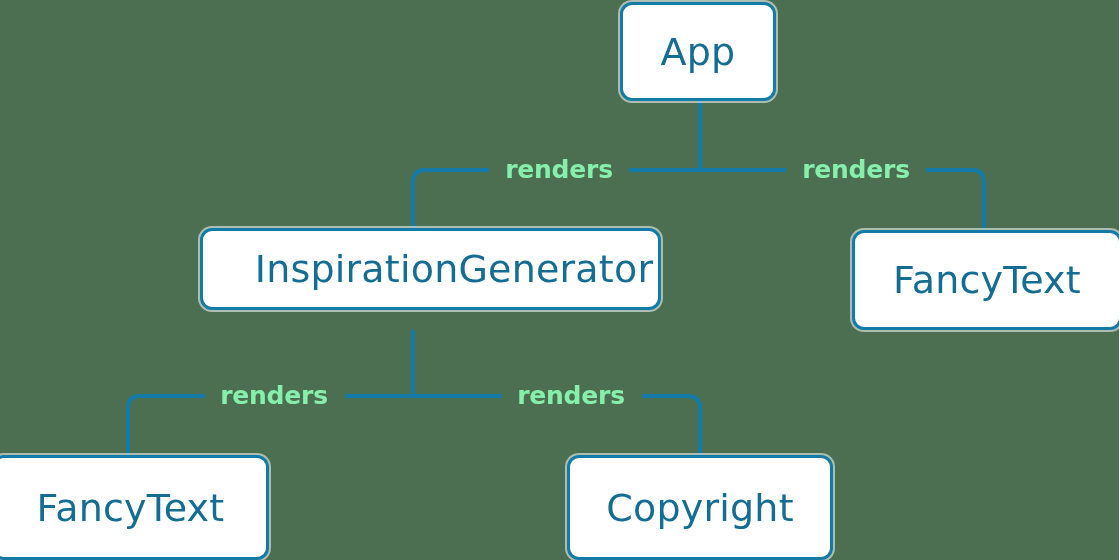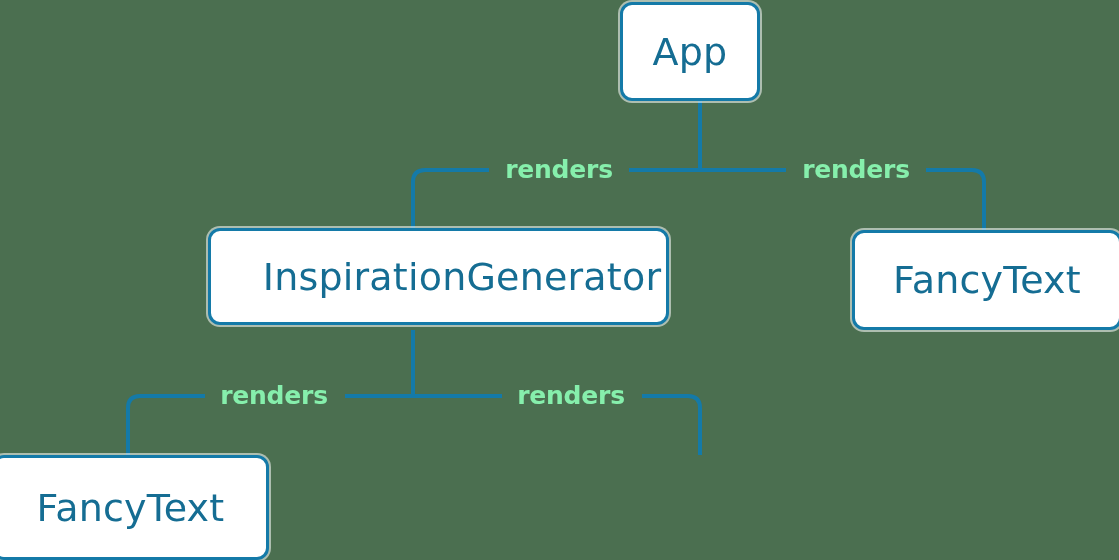--- a/index.html
+++ b/index.html
@@ -51,22 +51,22 @@
     color: #86efac;
     font-size: 25px;
     font-weight: 600;
     line-height: 1;
     white-space: nowrap;
     transform: translate(-50%, -50%);
     z-index: 3;
     letter-spacing: -0.2px;
   }
   
-  #node-app          { left: 620px;  top: 2px;   width: 140px; height: 99px; justify-content: center; }
-  #node-inspiration  { left: 208px;  top: 228px; width: 461px; height: 97px; padding-left: 47px; }
+  #node-app          { left: 620px;  top: 2px;   width: 156px; height: 99px; justify-content: center; }
+  #node-inspiration  { left: 200px;  top: 228px; width: 461px; height: 82px; padding-left: 47px; }
   #node-fancytext-right { left: 852px; top: 230px; width: 270px; height: 100px; }
   #node-fancytext-bottom { left: -8px; top: 455px; width: 277px; height: 105px; }
   #node-copyright    { left: 567px;  top: 455px; width: 266px; height: 105px; }
 </style>
 </head>
 <body>
 
 <div id="diagram-root">
 
   <svg id="edge-layer" width="1119" height="560" viewBox="0 0 1119 560" fill="none">
@@ -103,14 +103,17 @@
   </div>
 
   <div class="node-box" id="node-fancytext-right">
     <span class="node-label">FancyText</span>
   </div>
 
   <div class="node-box" id="node-fancytext-bottom">
     <span class="node-label">FancyText</span>
   </div>
 
+  <div class="node-box" id="node-copyright">
+    <span class="node-label">Copyright</span>
+  </div>
 
 </div>
 
 </body></html>

